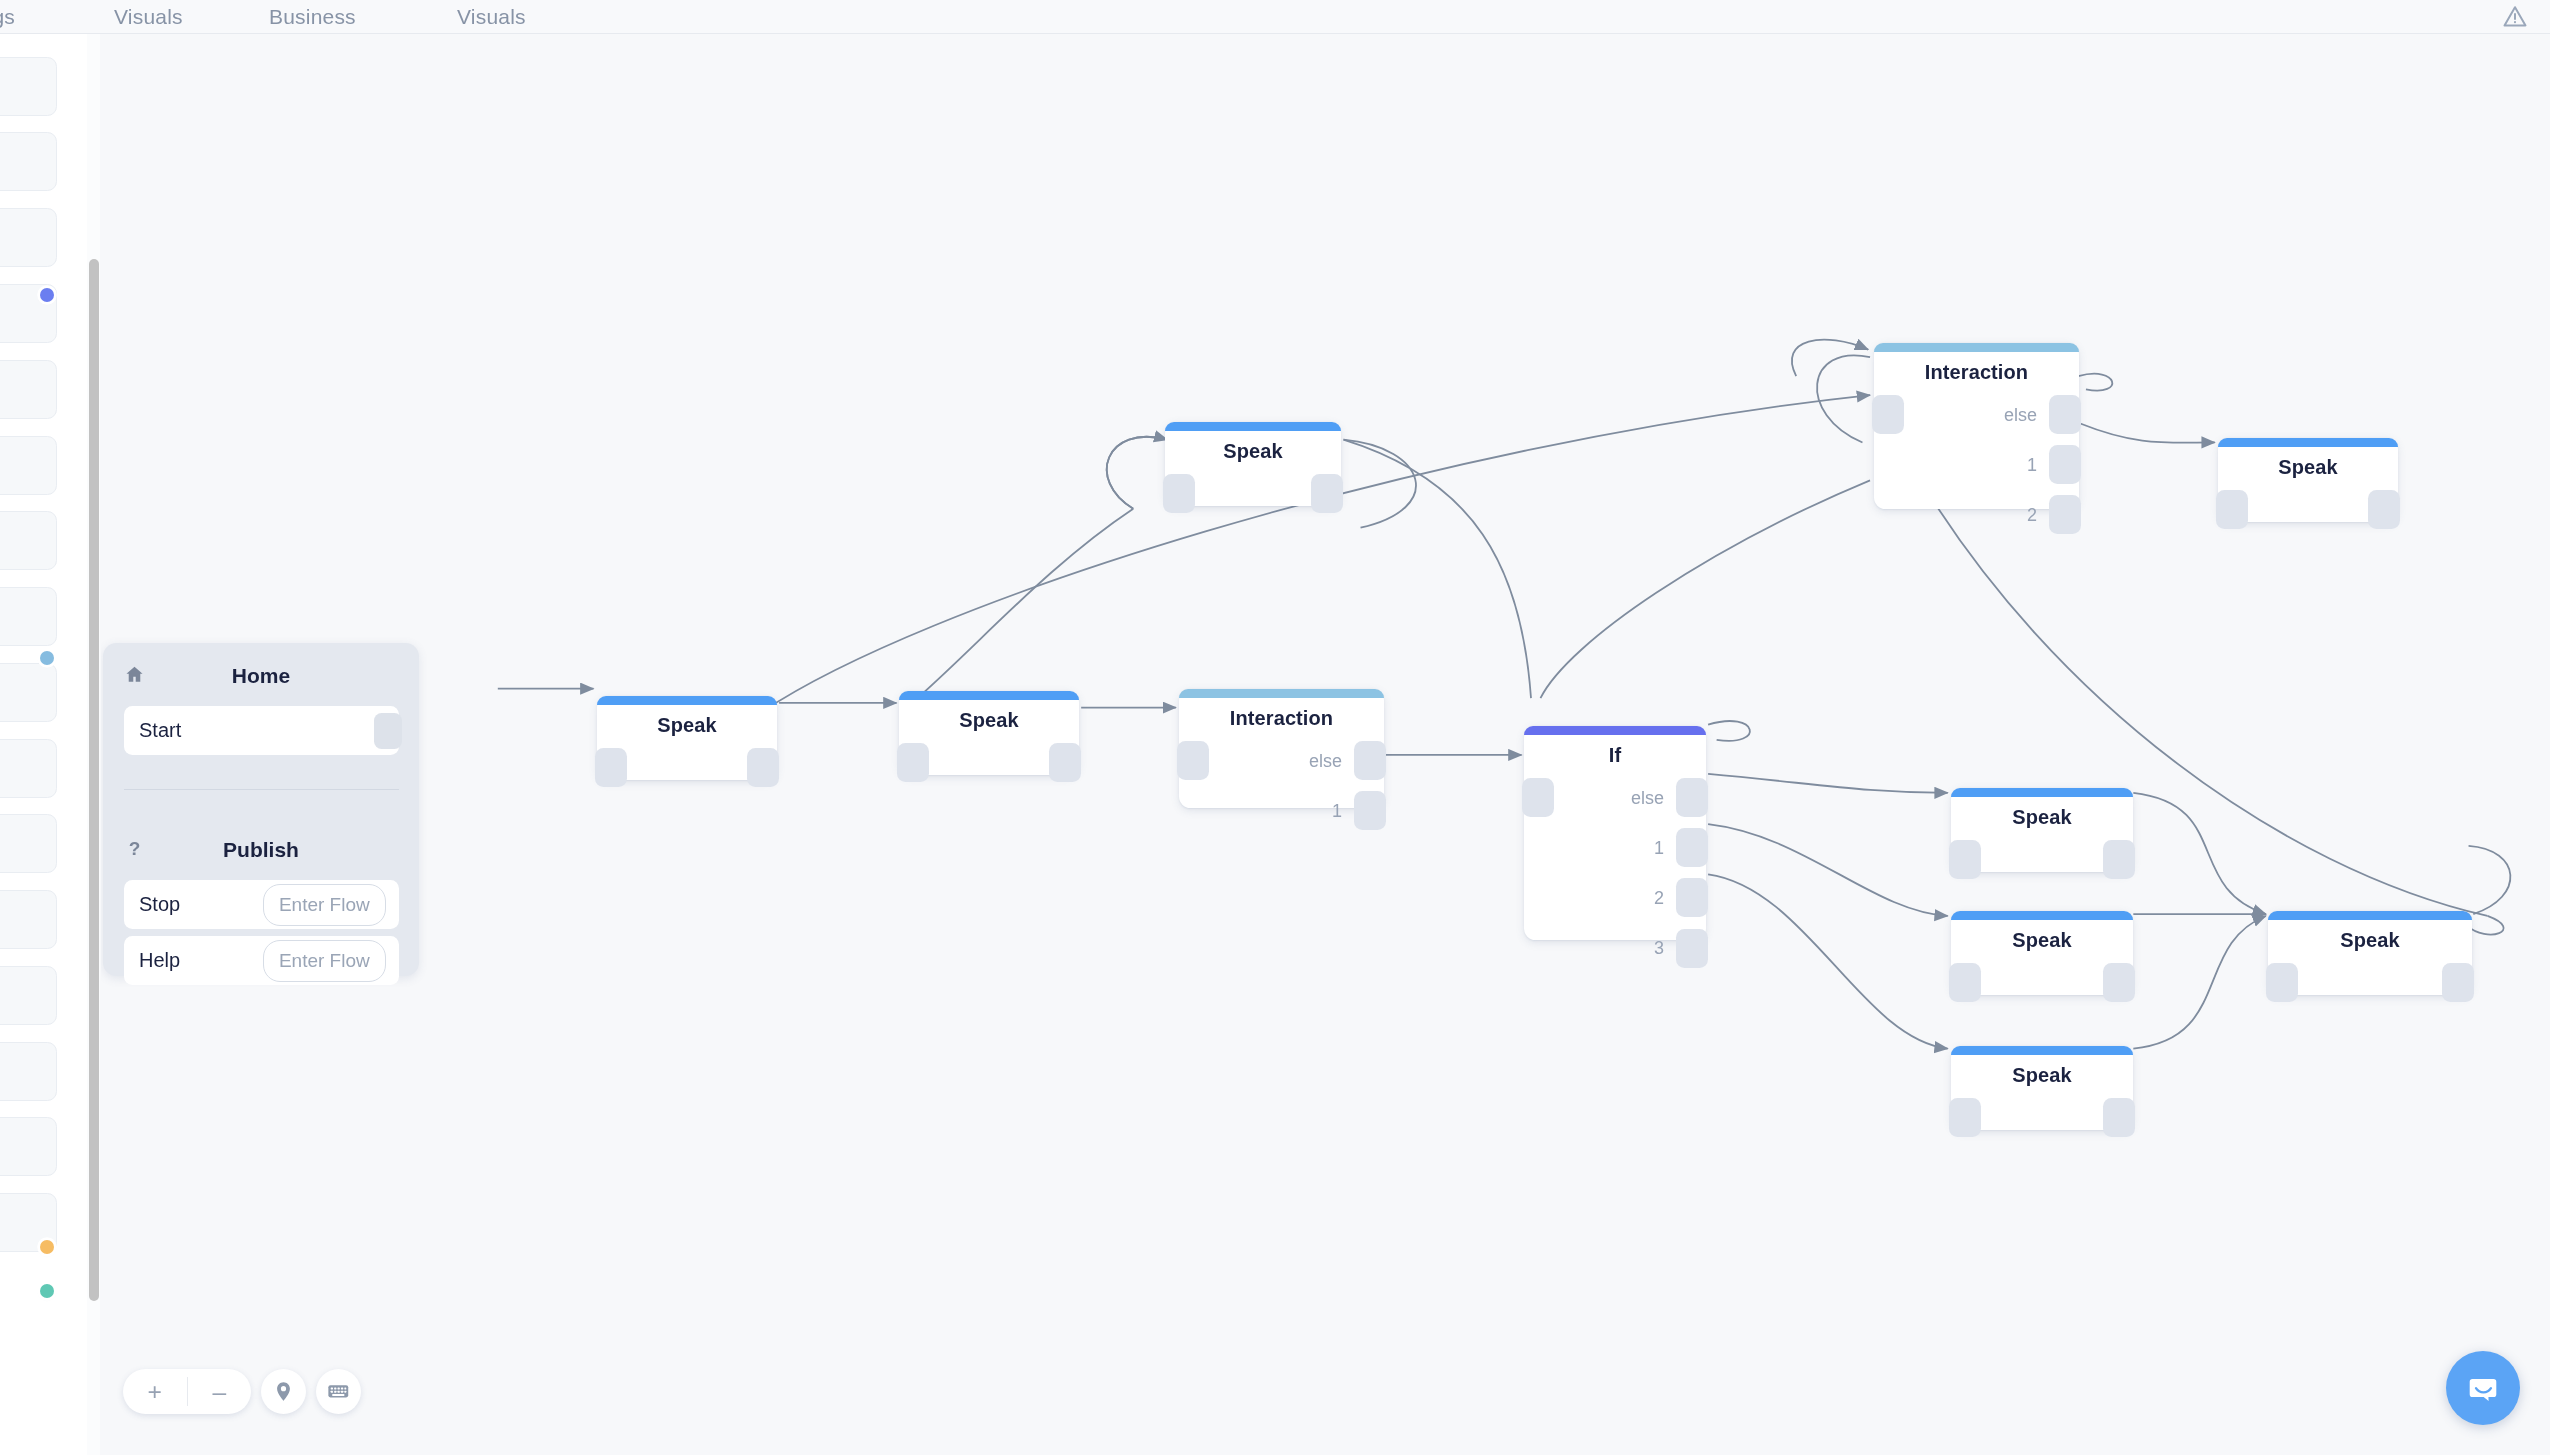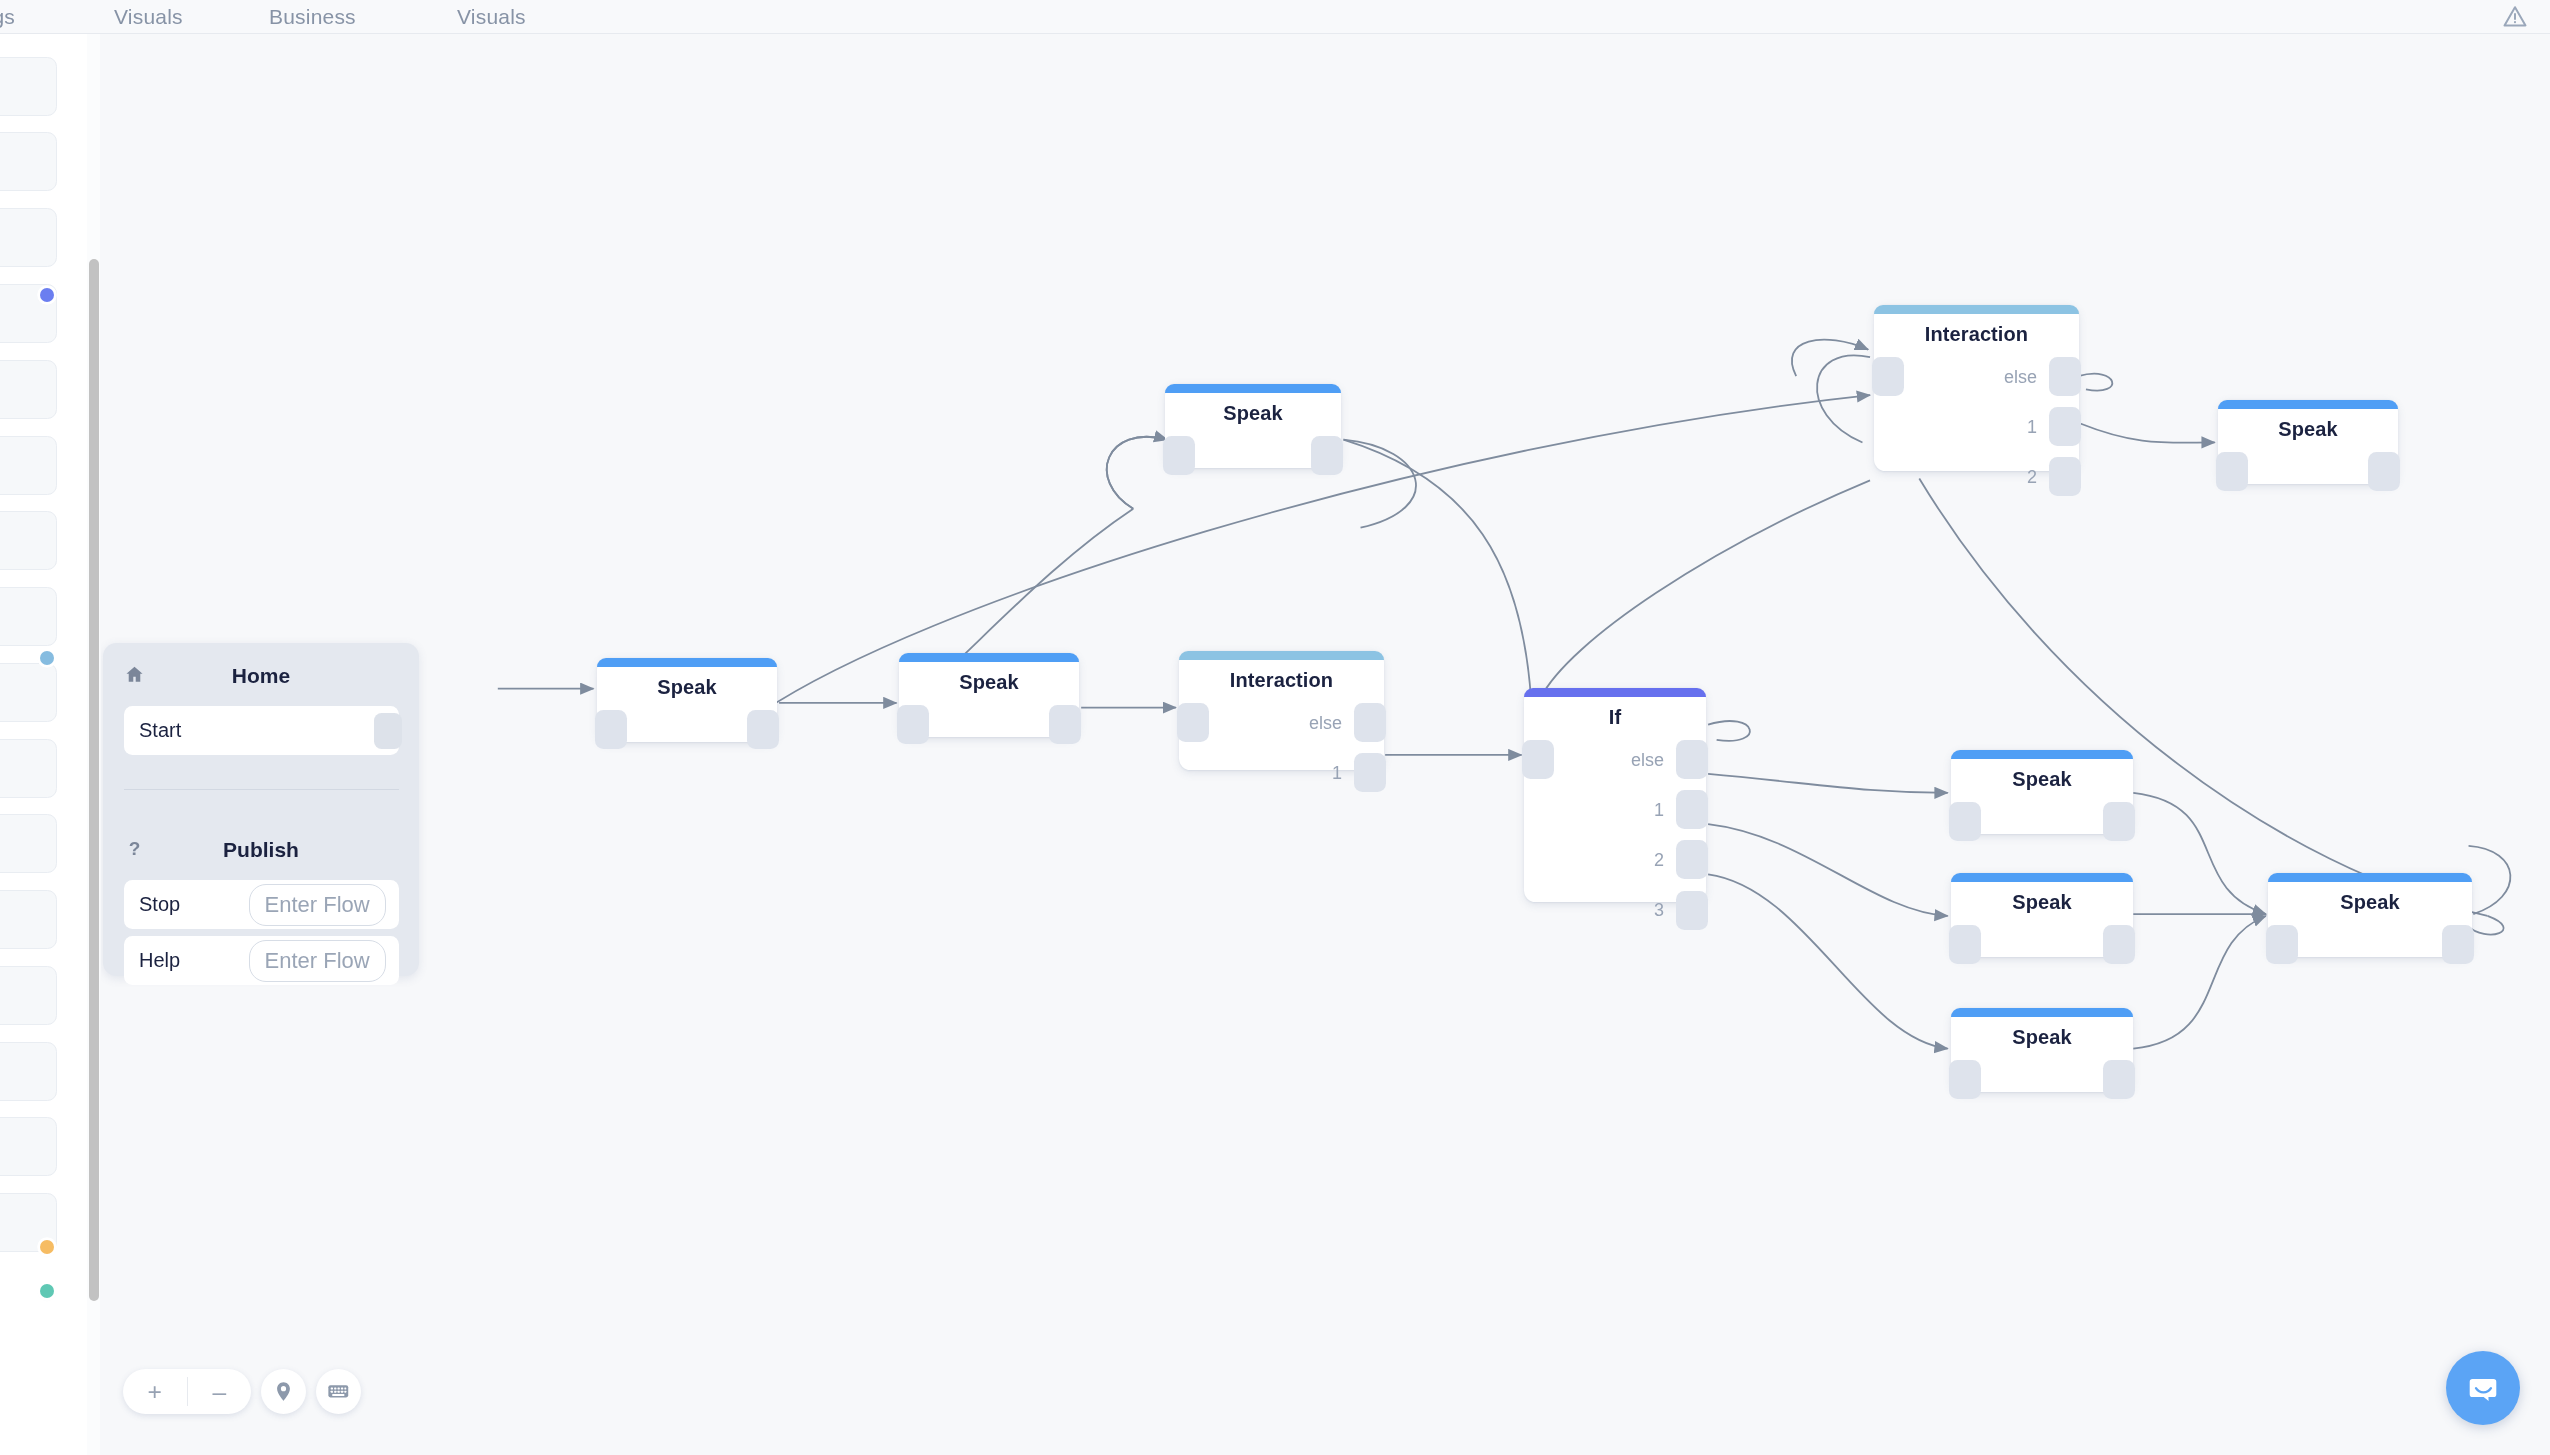--- a/index.html
+++ b/index.html
@@ -111,20 +111,21 @@
   }
   .edges { position: absolute; top: 0; left: 0; width: 2449px; height: 1421px; }
 
   
   .node {
     position: absolute;
     background: #ffffff;
     border-radius: 11.4px;
     box-shadow: 0 2.8px 8.5px rgba(80,100,140,.13), 0 0.9px 1.9px rgba(80,100,140,.10);
     cursor: pointer;
+    margin-top: 38px;
   }
   .node .bar {
     position: absolute;
     top: 0; left: 0; right: 0;
     height: 8.5px;
     border-radius: 11.4px 11.4px 0 0;
   }
   .node .title {
     position: absolute;
     top: 18px; left: 0; right: 0;
@@ -191,21 +192,21 @@
     margin-left: 15px;
   }
   .home-row .rpill {
     position: absolute;
     right: 13.3px;
     height: 42px;
     padding: 0 15px;
     border: 0.9px solid #d7dde6;
     border-radius: 17px;
     display: flex; align-items: center;
-    font-size: 22px;
+    font-size: 19px;
     color: #9aa5b6;
     cursor: pointer;
   }
   .home-row .rport {
     position: absolute;
     right: -2.8px;
     width: 28px; height: 36px;
     background: #dde2ea;
     border-radius: 7.6px;
     cursor: pointer;

